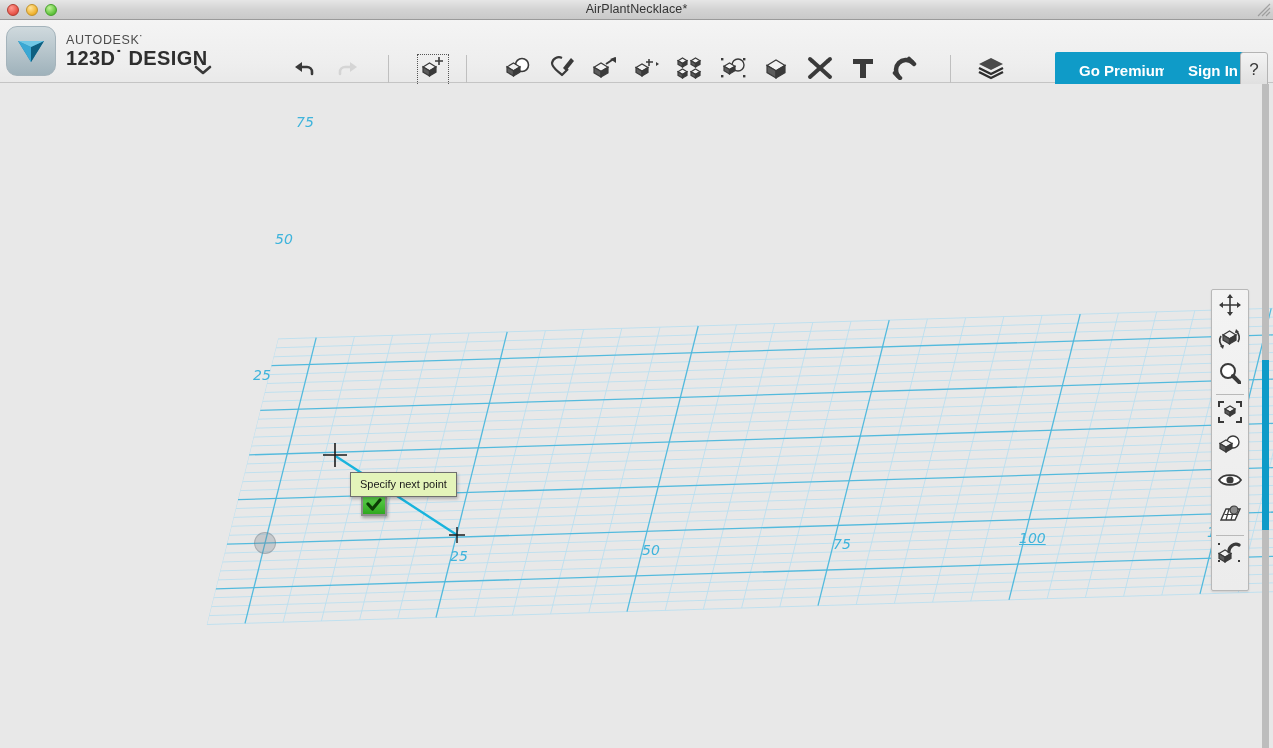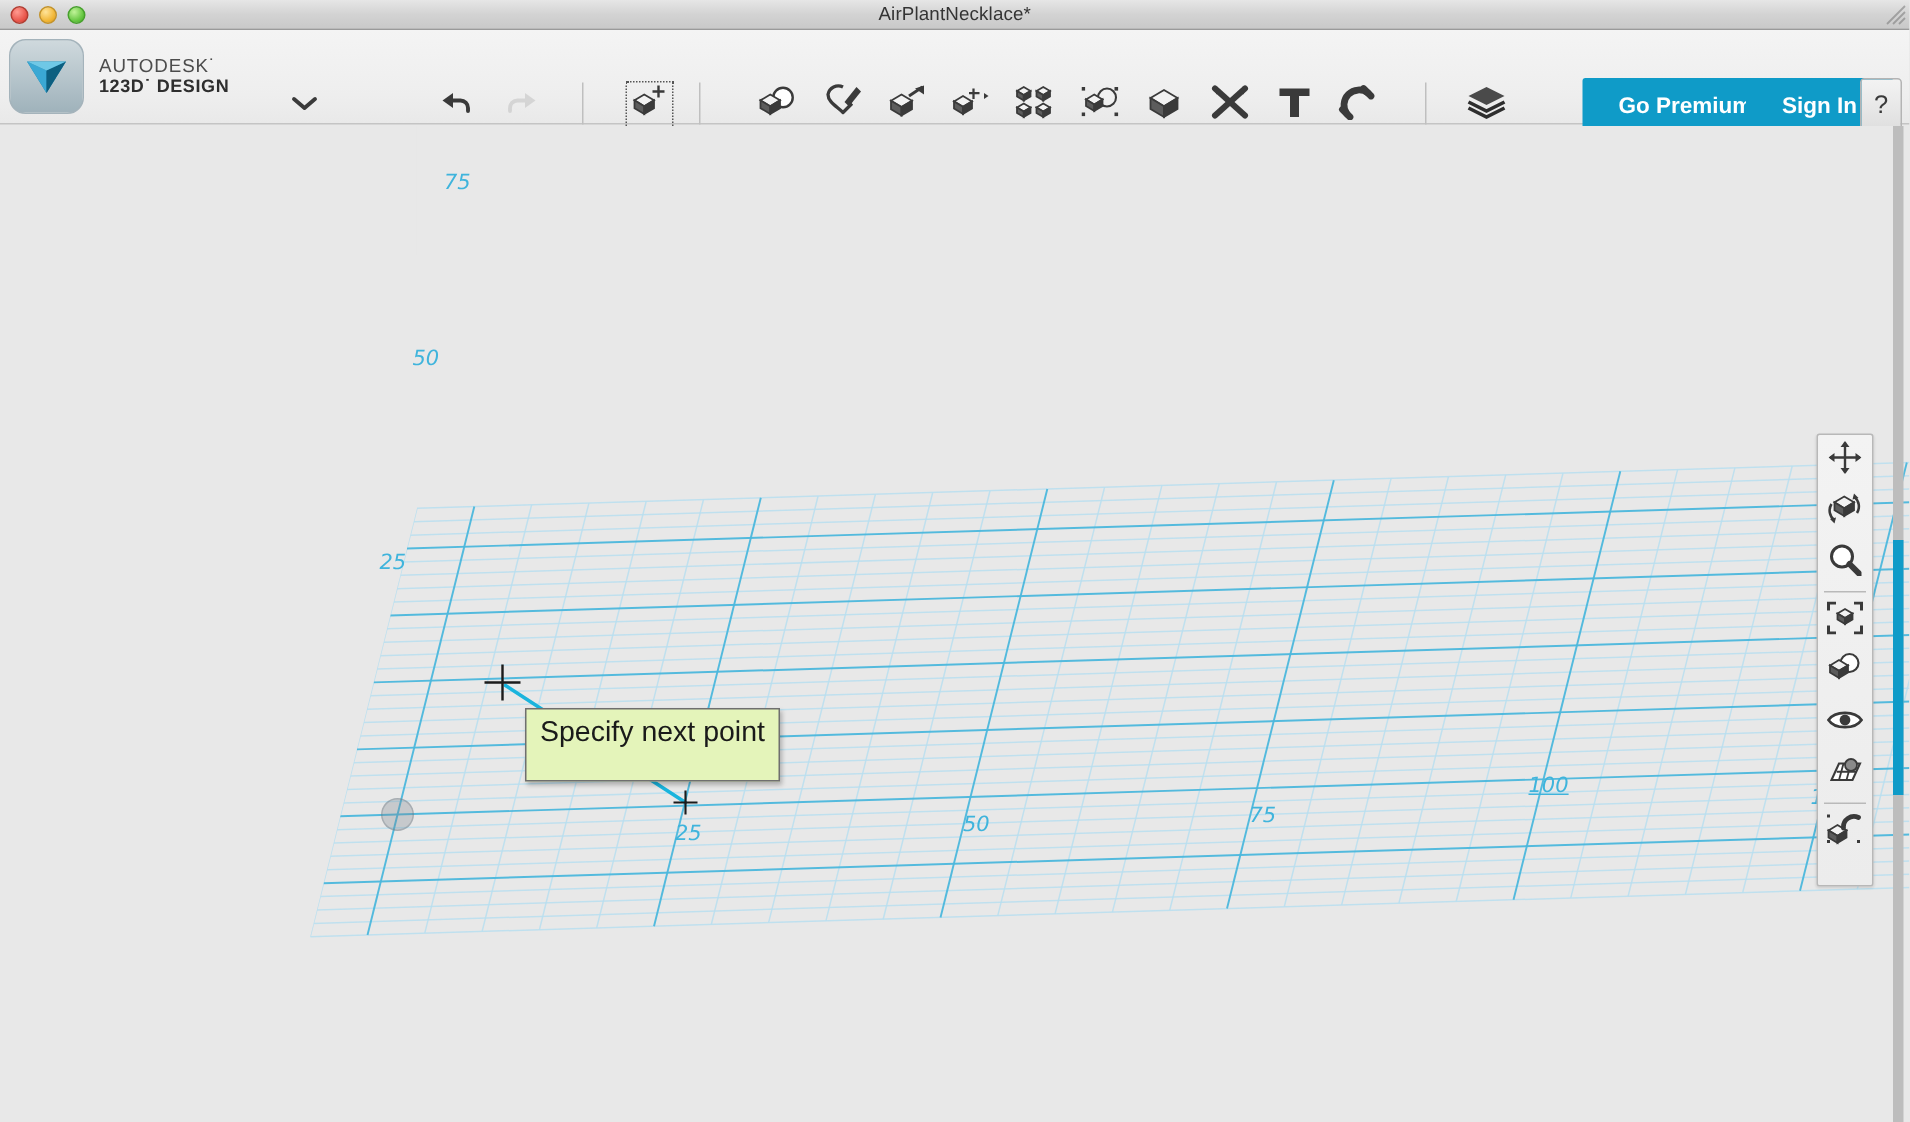--- a/index.html
+++ b/index.html
@@ -51,21 +51,21 @@
   }
   #brand { position: absolute; left: 6px; top: 6px; display: flex; align-items: center; }
   #brandlogo {
     width: 50px; height: 50px; border-radius: 11px;
     background: linear-gradient(to bottom, #cfd9dd 0%, #9fb2bb 100%);
     display: flex; align-items: center; justify-content: center;
     border: 1px solid #a4b3bb;
   }
   #brandtext { margin-left: 10px; line-height: 1.12; }
   #brandtext .l1 { font-size: 12.5px; color: #4c4c4c; letter-spacing: .6px; }
-  #brandtext .l2 { font-size: 12px; color: #2e2e2e; font-weight: bold; letter-spacing: .4px; }
+  #brandtext .l2 { font-size: 20px; color: #2e2e2e; font-weight: bold; letter-spacing: .4px; }
   #brandchevron { position: absolute; left: 193px; top: 42px; }
 
   .tsep {
     position: absolute; top: 35px; width: 1px; height: 28px;
     background: #bfbfbf;
   }
   .ticon {
     position: absolute; top: 33px;
     width: 34px; height: 34px;
     display: flex; align-items: center; justify-content: center;
@@ -126,22 +126,22 @@
 
   
   .crosshair { position: absolute; }
 
   
   #tooltip {
     position: absolute;
     background: #e4f4ba;
     border: 1px solid #6f6f6f;
     color: #1a1a1a;
-    font-size: 19px;
-    padding: 5px 9px 20px 9px;
+    font-size: 11px;
+    padding: 5px 9px 6px 9px;
     white-space: nowrap;
     box-shadow: 1px 2px 3px rgba(0,0,0,.25);
   }
   #okbtn {
     position: absolute;
     width: 26px; height: 22px;
     background: linear-gradient(to bottom,#5ed14e,#2fa81f);
     border: 2px solid #8e8e8e;
     display: flex; align-items: center; justify-content: center;
     box-shadow: 1px 2px 3px rgba(0,0,0,.3);
@@ -474,21 +474,21 @@
           <line x1="260.2" y1="326.3" x2="1329.8" y2="293.4" stroke="#4cb8dd" stroke-width="1.3" opacity="0.95"></line>
           <line x1="271.3" y1="281.7" x2="1340.9" y2="248.8" stroke="#4cb8dd" stroke-width="1.3" opacity="0.95"></line>
         </g>
     <polygon points="0,0 277.975,0 277.975,254.90000000000003 206.775,540.5 206.775,664 0,664" fill="#e8e8e8"></polygon>
       </svg>
 
     <div id="axis-labels">
         <div class="axlabel" style="left: 450px; top: 464px;">25</div>
         <div class="axlabel" style="left: 642px; top: 458px;">50</div>
         <div class="axlabel" style="left: 833px; top: 452px;">75</div>
-        <div class="axlabel" style="left: 1019px; top: 432px; text-decoration: underline;">100</div>
+        <div class="axlabel" style="left: 1019px; top: 446px; text-decoration: underline;">100</div>
         <div class="axlabel" style="left: 1207px; top: 440px;">125</div>
         <div class="axlabel" style="left: 253px; top: 283px;">25</div>
         <div class="axlabel" style="left: 275px; top: 147px;">50</div>
         <div class="axlabel" style="left: 296px; top: 30px;">75</div>
       </div>
 
     <div id="origin" style="left: 254px; top: 448px;"></div>
 
     <svg id="sketchsvg" width="1273" height="664" style="position:absolute;left:0;top:0;">
       <line id="sketchline" stroke="#19b4dd" stroke-width="2.4" stroke-linecap="round" x1="337" y1="373" x2="457" y2="451"></line>

